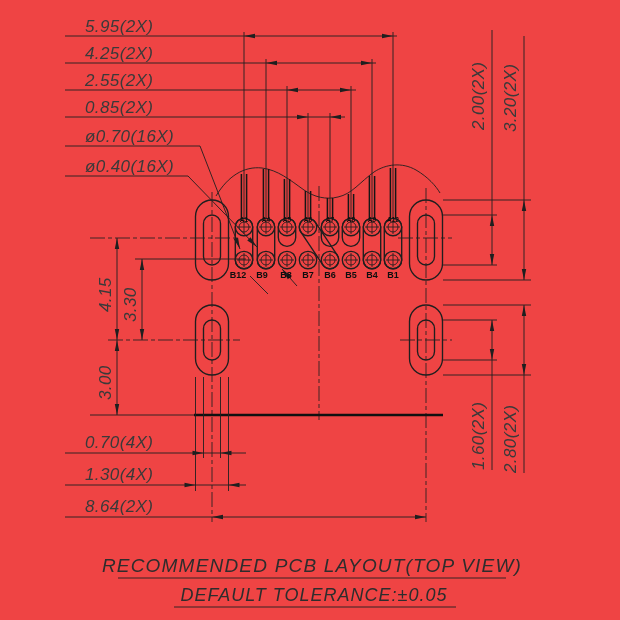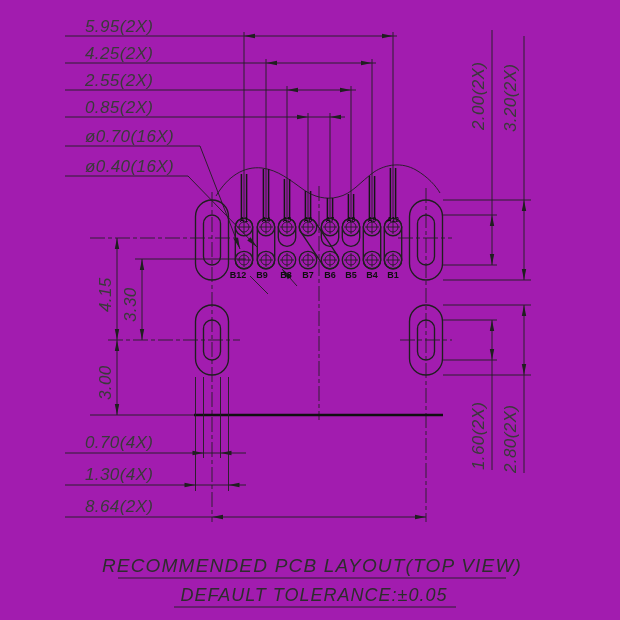--- a/index.html
+++ b/index.html
@@ -1,16 +1,16 @@
 <!DOCTYPE html>
 <html><head>
 <meta charset="utf-8">
 <style>
   html,body{margin:0;padding:0;background:#fff;}
-  #canvas{width:620px;height:620px;position:relative;background:#a21caf;
+  #canvas{width:620px;height:620px;position:relative;background:#ef4444;
           font-family:"Liberation Sans",sans-serif;}
   .ln  {stroke:#1f1f1f;stroke-width:.9;fill:none;}
   .ln2 {stroke:#1f1f1f;stroke-width:1.35;fill:none;}
   .cross{stroke:#1f1f1f;stroke-width:.85;fill:none;}
   .lead{stroke:#161616;stroke-width:1.5;fill:none;}
   .cl  {stroke:#1f1f1f;stroke-width:.85;fill:none;stroke-dasharray:15 3 4 3;}
   .thick{stroke:#101010;stroke-width:2.6;fill:none;}
   .arr {fill:#1f1f1f;stroke:none;}
   .dimtext{font:italic 17px "Liberation Sans",sans-serif;fill:#3a3a3a;letter-spacing:.4px;}
   .pinlabel{font:bold 9px "Liberation Sans",sans-serif;fill:#0e0e0e;}

